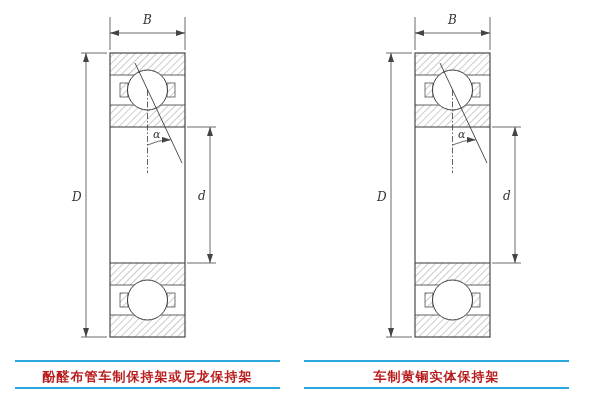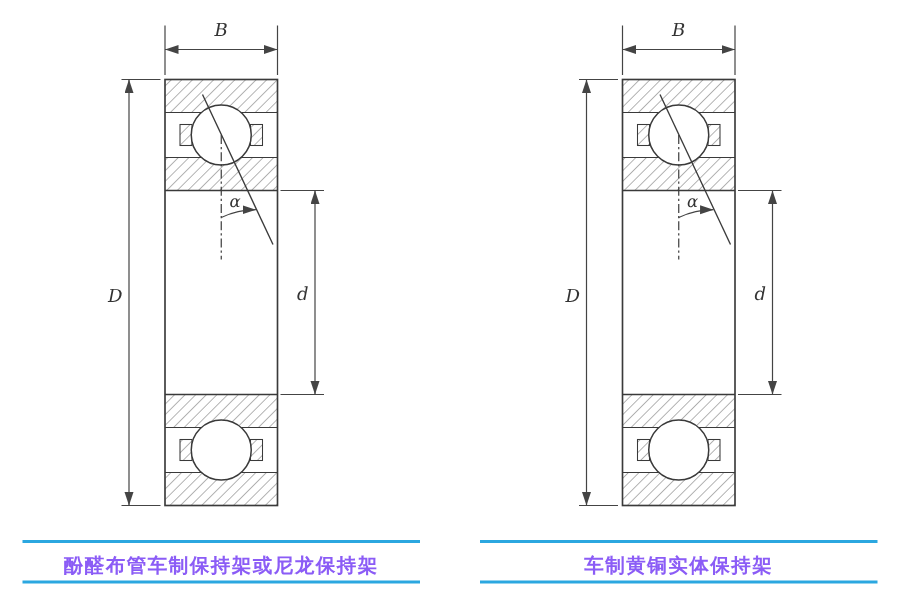--- a/index.html
+++ b/index.html
@@ -31,28 +31,28 @@
   }
   .caption{
     position:absolute;
     top:360px;
     width:265px;
     border-top:2px solid #2ba7e0;
     border-bottom:2px solid #2ba7e0;
     height:29px;
     line-height:29px;
     text-align:center;
-    color:#8b5cf6;
+    color:#b91c1c;
     font-size:13px;
     font-weight:bold;
     letter-spacing:1px;
     box-sizing:border-box;
   }
   .caption-left{left:15px;}
-  .caption-right{left:320px;}
+  .caption-right{left:304px;}
 </style>
 </head>
 <body>
 
 <svg width="0" height="0" style="position:absolute" aria-hidden="true">
   <defs>
     <pattern id="hatch" width="5" height="5" patternUnits="userSpaceOnUse" patternTransform="rotate(45)">
       <line x1="0" y1="0" x2="0" y2="5" stroke="#9a9a9a" stroke-width="1"></line>
     </pattern>
     <marker id="arr" markerUnits="userSpaceOnUse" markerWidth="10" markerHeight="7" refX="9" refY="3" orient="auto-start-reverse">

